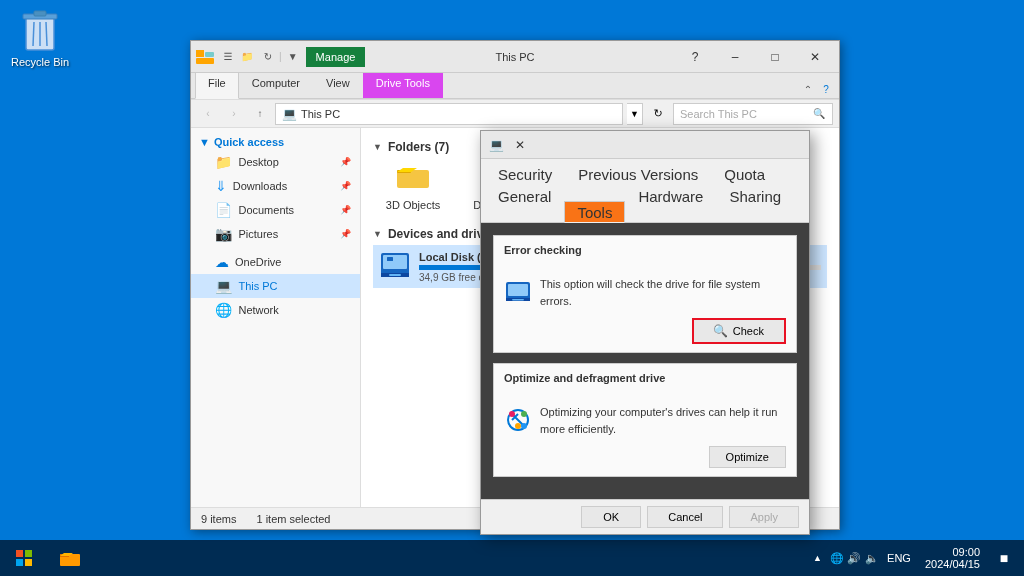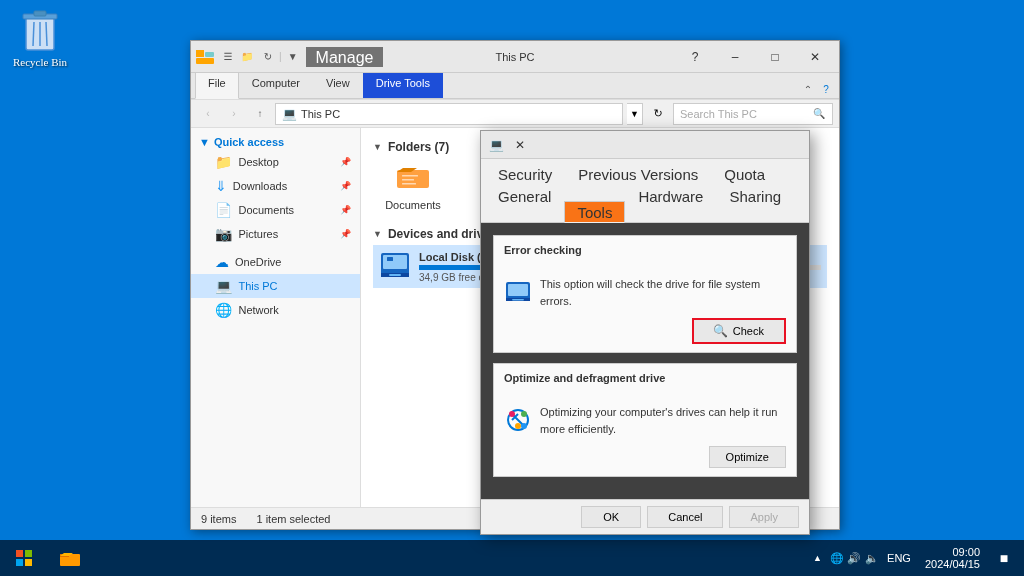--- a/index.html
+++ b/index.html
@@ -34,21 +34,20 @@
     }
     .recycle-bin-icon {
       width: 36px;
       height: 42px;
       margin-bottom: 4px;
     }
     .recycle-bin-label {
       font-size: 11px;
       text-shadow: 1px 1px 2px rgba(0,0,0,0.7);
       text-align: center;
-      font-family: Liberation Serif, serif;
     }
 
     
     .explorer-window {
       position: absolute;
       top: 40px;
       left: 190px;
       width: 650px;
       height: 490px;
       background: #f0f0f0;
@@ -88,24 +87,24 @@
       background: transparent;
       border: none;
       cursor: pointer;
       display: flex;
       align-items: center;
       justify-content: center;
       font-size: 10px;
       color: #555;
     }
     .manage-btn {
-      background: #737373;
+      background: #15803d;
       color: white;
       padding: 2px 10px;
-      font-size: 16px;
+      font-size: 11px;
       border: none;
       cursor: pointer;
       height: 20px;
     }
     .title-text {
       position: absolute;
       left: 50%;
       transform: translateX(-50%);
       font-size: 11px;
       color: #333;
@@ -152,21 +151,21 @@
       display: flex;
       align-items: center;
     }
     .rtab.active {
       background: #f5f5f5;
       border-color: #ccc;
       border-bottom: 1px solid #f5f5f5;
       margin-bottom: -1px;
     }
     .rtab.manage-tab {
-      background: #1d4ed8;
+      background: #d946ef;
       color: white;
     }
 
     
     .address-bar {
       display: flex;
       align-items: center;
       padding: 3px 6px;
       background: #f0f0f0;
       border-bottom: 1px solid #ddd;
@@ -699,20 +698,30 @@
         </div>
       </div>
 
       <div class="content-panel">
 
         <div class="section-header">
           <span class="section-chevron">▼</span>
           <span>Folders (7)</span>
         </div>
         <div class="folders-grid">
+          <div class="folder-item">
+            <div class="folder-icon folder-3d-objects">
+              <svg width="32" height="28" viewBox="0 0 32 28">
+                <rect x="0" y="8" width="32" height="18" rx="2" fill="#f5c542"></rect>
+                <rect x="0" y="8" width="14" height="3" rx="1" fill="#e0a800"></rect>
+                <path d="M0 10 L6 6 L20 6 L14 10 Z" fill="#ffd700"></path>
+              </svg>
+            </div>
+            <span class="folder-label">3D Objects</span>
+          </div>
           <div class="folder-item">
             <div class="folder-icon">
               <svg width="32" height="28" viewBox="0 0 32 28">
                 <rect x="0" y="8" width="32" height="18" rx="2" fill="#ffa040"></rect>
                 <path d="M0 10 L6 6 L20 6 L14 10 Z" fill="#e08000"></path>
                 <rect x="5" y="13" width="16" height="1.5" rx="0.5" fill="white" opacity="0.6"></rect>
                 <rect x="5" y="17" width="12" height="1.5" rx="0.5" fill="white" opacity="0.6"></rect>
                 <rect x="5" y="21" width="14" height="1.5" rx="0.5" fill="white" opacity="0.6"></rect>
               </svg>
             </div>

